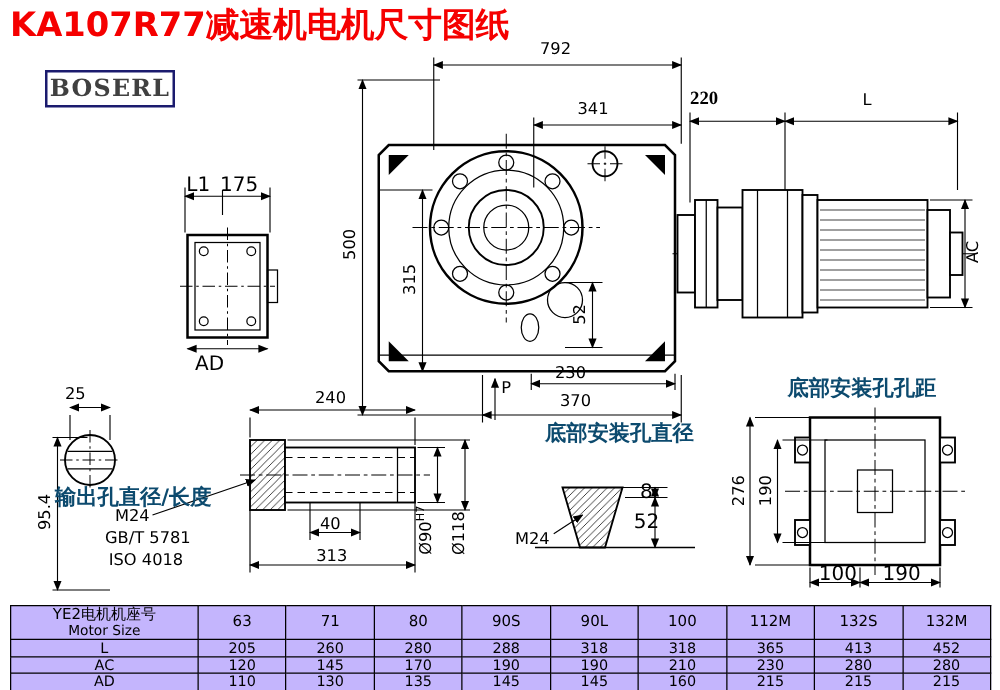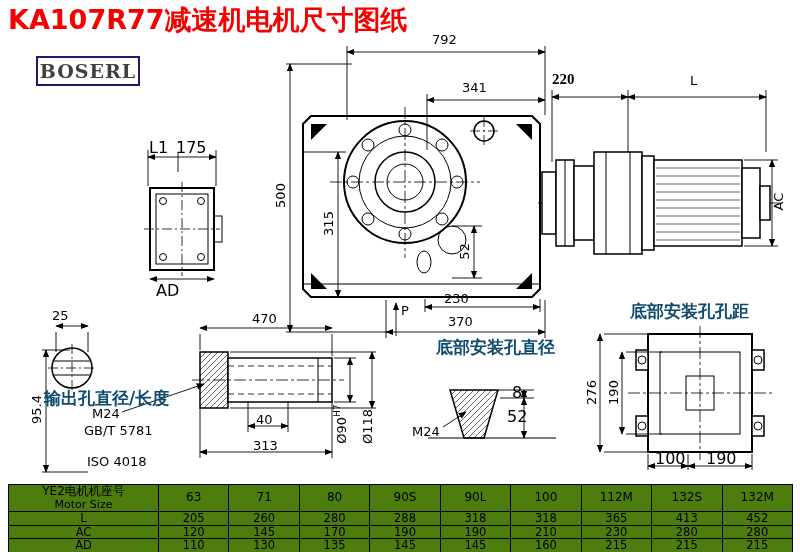--- a/index.html
+++ b/index.html
@@ -12,21 +12,21 @@
   .logo span { font-family:"DejaVu Serif","Liberation Serif",serif; font-size:19px; font-weight:bold;
     color:#404040; letter-spacing:1px; }
   svg.lw { position:absolute; left:0; top:0; }
   .dim { position:absolute; font-size:13px; color:#000; white-space:nowrap; line-height:1; }
   .dim.rot { transform:rotate(-90deg); }
   .dim.b { font-weight:bold; font-size:15px;font-family:Liberation Serif, serif; }
   .dim.sm { font-size:16px; }
   .red { position:absolute; font-size:17px; font-weight:bold; color:#0c4a6e; white-space:nowrap; line-height:1; }
   sup { font-size:9px; }
   table.spec { position:absolute; left:8px; top:484px; width:785px; border-collapse:collapse;
-    table-layout:fixed; background:#4d7c0f; color:#000; }
+    table-layout:fixed; background:#c4b5fd; color:#000; }
   .spec th, .spec td { border:1px solid #000; text-align:center; padding:0; line-height:1.1; }
   .spec th { font-weight:normal; font-size:12px; height:27px; }
   .spec th.c0 { width:150px; font-size:12px; }
   .spec th.c0 .en { font-size:11px; }
   .spec td { height:13px; font-size:11.5px; }
 </style>
 </head>
 <body>
 
 <div class="page">
@@ -203,22 +203,22 @@
 
   <span class="dim sm" style="left:149px;top:140px">L1</span>
   <span class="dim sm" style="left:176px;top:140px">175</span>
   <span class="dim sm" style="left:156px;top:283px">AD</span>
 
   <span class="dim" style="left:52px;top:309px">25</span>
   <span class="dim rot" style="left:22px;top:403px">95.4</span>
   <span class="red" style="left:44px;top:390px">输出孔直径/长度</span>
   <span class="dim" style="left:92px;top:407px">M24</span>
   <span class="dim" style="left:84px;top:424px">GB/T 5781</span>
-  <span class="dim" style="left:87px;top:455px">ISO 4018</span>
-  <span class="dim" style="left:252px;top:312px">470</span>
+  <span class="dim" style="left:87px;top:442px">ISO 4018</span>
+  <span class="dim" style="left:252px;top:312px">240</span>
   <span class="dim" style="left:256px;top:413px">40</span>
   <span class="dim" style="left:253px;top:439px">313</span>
   <span class="dim rot" style="left:321px;top:417px"><span>Ø90</span><sup>H7</sup></span>
   <span class="dim rot" style="left:350px;top:420px">Ø118</span>
 
   <span class="red" style="left:436px;top:339px">底部安装孔直径</span>
   <span class="dim" style="left:412px;top:425px">M24</span>
   <span class="dim sm" style="left:512px;top:385px">8</span>
   <span class="dim sm" style="left:507px;top:409px">52</span>
 

